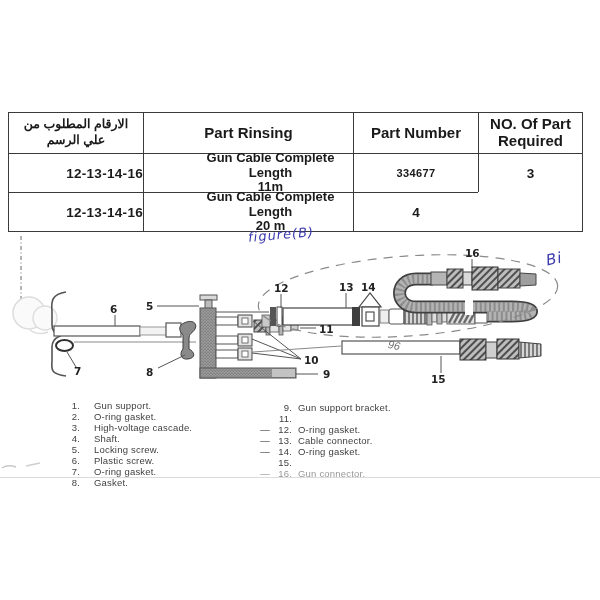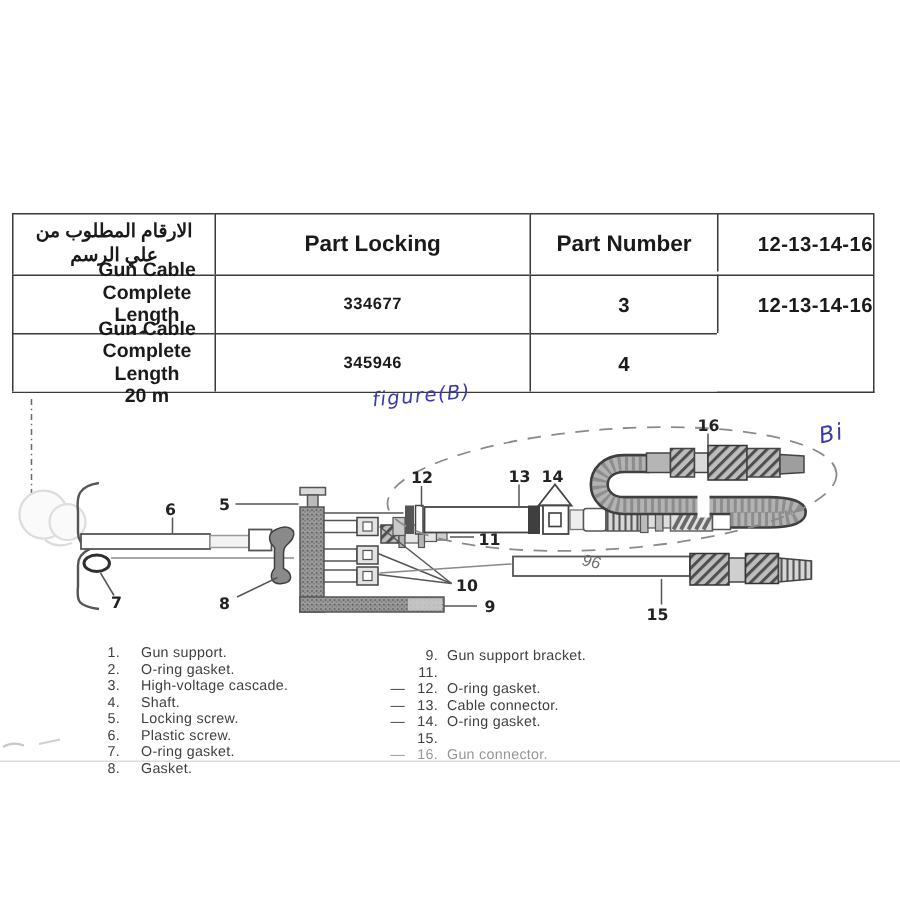--- a/index.html
+++ b/index.html
@@ -1,17 +1,17 @@
 <!DOCTYPE html>
 <html><head>
 <meta charset="utf-8">
 <style>
   html,body{margin:0;padding:0;background:#ffffff;}
   .canvas{position:relative;width:600px;height:492px;background:#ffffff;overflow:hidden;
-          font-family:"Liberation Sans",sans-serif;color:#1a1a1a;margin-top:30px;}
+          font-family:"Liberation Sans",sans-serif;color:#1a1a1a;}
 
   
   .parts-table{position:absolute;left:8px;top:112px;display:grid;
     grid-template-columns:135px 210px 125px 104px;
     border-right:1.5px solid #3a3a3a;border-bottom:1.5px solid #3a3a3a;}
   .cell{border-left:1.5px solid #3a3a3a;border-top:1.5px solid #3a3a3a;
     display:flex;flex-direction:column;align-items:center;justify-content:center;
     text-align:center;background:#fff;}
   .hdr{height:40px;font-weight:bold;font-size:15px;line-height:1.12;}
   .hdr-ar{font-size:12.5px;direction:rtl;line-height:1.25;}
@@ -47,24 +47,28 @@
 <body>
 
 <div class="canvas">
 
   <div class="parts-table">
     <div class="cell hdr hdr-ar">
       <span>الارقام المطلوب من</span>
       <span>علي الرسم</span>
     </div>
     <div class="cell hdr">
-      <span>Part Locking</span>
+      <span>Part Rinsing</span>
     </div>
     <div class="cell hdr">
       <span>Part Number</span>
+    </div>
+    <div class="cell hdr">
+      <span>NO. Of Part</span>
+      <span>Required</span>
     </div>
 
     <div class="cell datacell num-cell">
       <span>12-13-14-16</span>
     </div>
     <div class="cell datacell part-cell">
       <span>Gun Cable Complete Length</span>
       <span>11m</span>
     </div>
     <div class="cell datacell pn-cell">
@@ -73,23 +77,20 @@
     <div class="cell datacell qty-cell">
       <span>3</span>
     </div>
 
     <div class="cell datacell num-cell">
       <span>12-13-14-16</span>
     </div>
     <div class="cell datacell part-cell">
       <span>Gun Cable Complete Length</span>
       <span>20 m</span>
-    </div>
-    <div class="cell datacell pn-cell">
-      <span>345946</span>
     </div>
     <div class="cell datacell qty-cell">
       <span>4</span>
     </div>
   </div>
 
   <svg class="diagram" viewBox="0 0 600 170">
     <defs>
       <pattern id="hx" width="5" height="5" patternUnits="userSpaceOnUse" patternTransform="rotate(45)">
         <rect width="5" height="5" fill="#bdbdbd"></rect>

